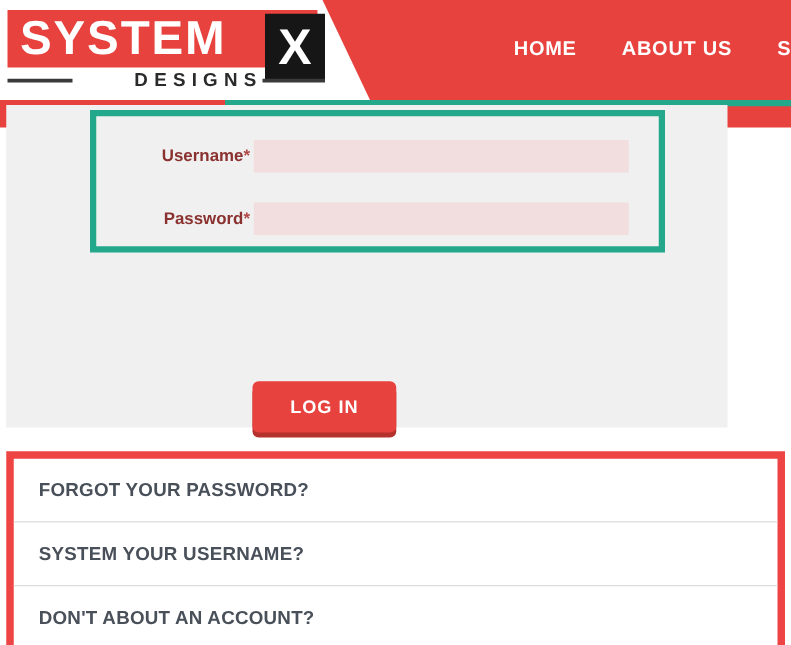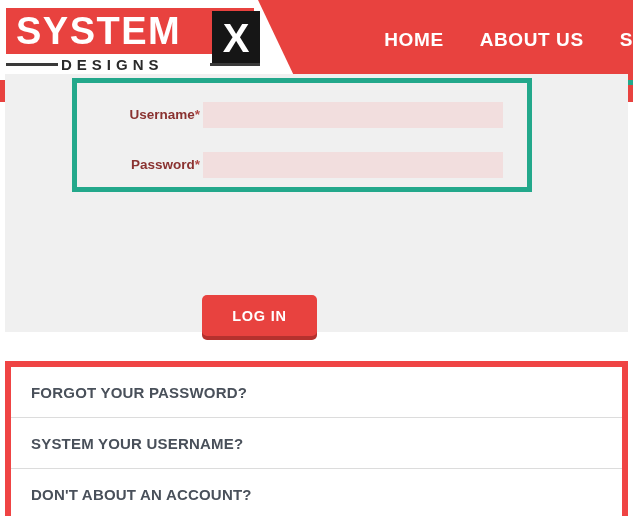--- a/index.html
+++ b/index.html
@@ -87,61 +87,61 @@
   }
   .logo-rule {
     height: 3px;
     background: #3a3a3a;
     flex: 0 0 auto;
   }
   #logo-rule-left { width: 52px; }
   #logo-rule-right { width: 50px; }
   #logo-designs {
     flex: 1 1 auto;
-    text-align: left;
+    text-align: right;
     color: #2a2a2a;
     font-size: 15px;
     font-weight: bold;
     letter-spacing: 5px;
     font-family: "Liberation Sans", sans-serif;
     padding-left: 3px;
   }
 
   #nav {
     position: absolute;
     right: 0; top: 0;
     height: 80px;
     display: flex;
     align-items: center;
   }
   .nav-item {
     color: #ffffff;
-    font-size: 19px;
+    font-size: 16px;
     font-weight: bold;
     letter-spacing: 0.6px;
     padding: 0 18px;
     white-space: nowrap;
     cursor: pointer;
   }
   .nav-item-cut { padding-right: 0; }
 
   
   #header-teal-strip {
     position: absolute;
     left: 180px; top: 80px;
     width: 453px;
     height: 5px;
     background: #23a88b;
   }
 
   
   #form-panel {
     position: absolute;
-    left: 5px; top: 74px;
-    width: 623px;
+    left: 5px; top: 84px;
+    width: 577px;
     height: 258px;
     background: #f0f0f0;
   }
 
   #highlight-box {
     position: absolute;
     left: 67px; top: 4px;
     width: 460px;
     height: 114px;
     border: 5px solid #23a88b;

